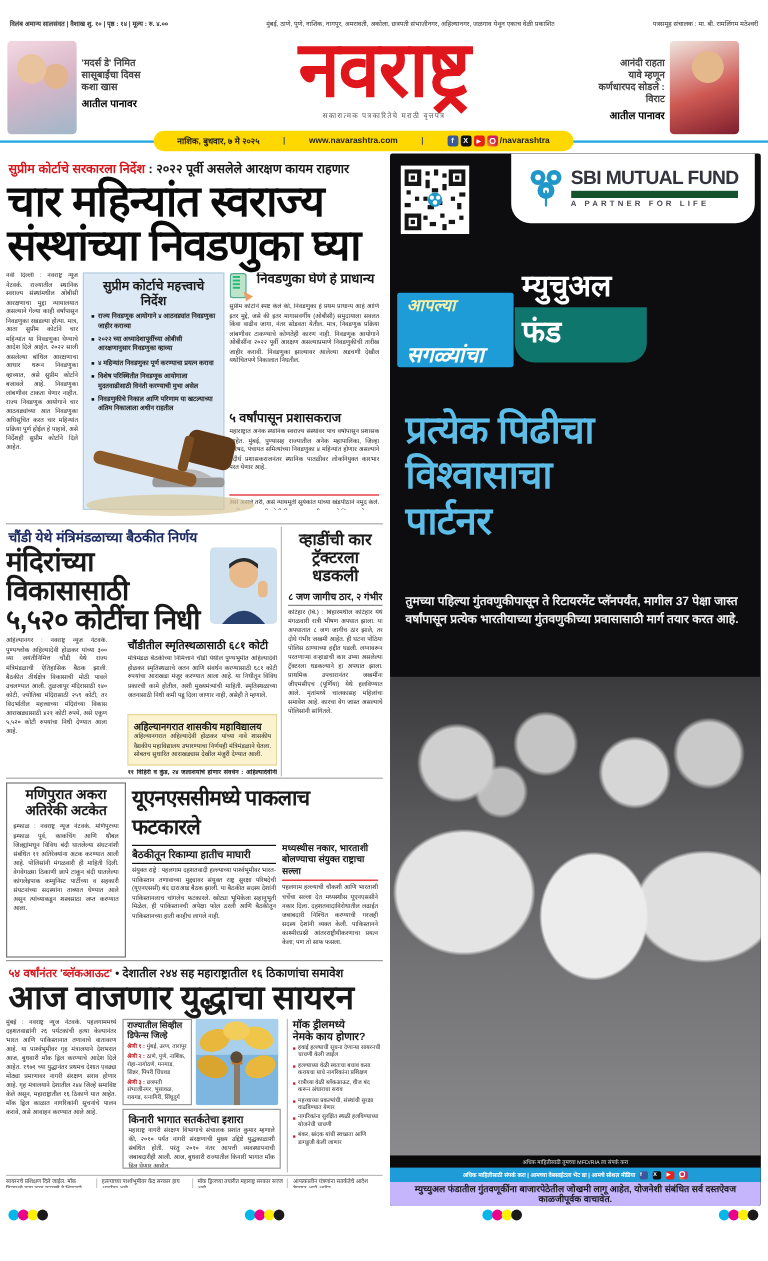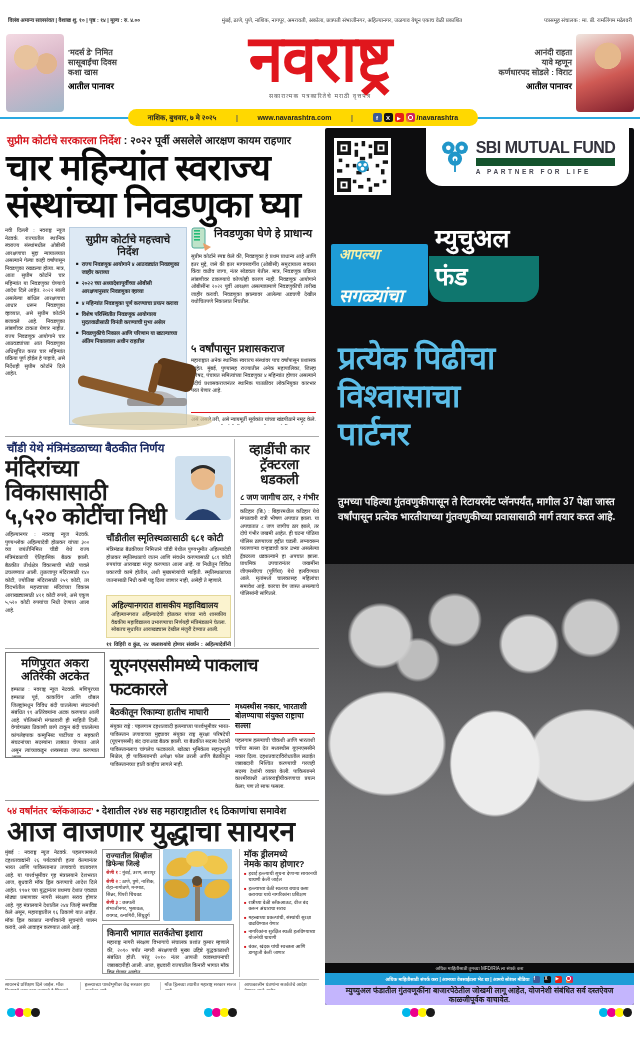--- a/index.html
+++ b/index.html
@@ -16,21 +16,21 @@
   .header { position:absolute; top:28px; left:0; right:0; height:88px; display:flex; align-items:flex-start; }
   .promo { width:150px; padding:6px 4px 0 6px; display:flex; gap:4px; }
   .promo-photo { width:58px; height:78px; border-radius:4px; flex:none;
      background:radial-gradient(circle at 35% 30%, #e8c39d 0 18%, transparent 19%),
                 radial-gradient(circle at 70% 38%, #e2b58e 0 16%, transparent 17%),
                 linear-gradient(160deg,#f3d9e2 0%,#d9b6c8 45%,#9fb7c9 100%); }
   .promo-photo.virat { background:radial-gradient(circle at 55% 28%, #e5b88c 0 20%, transparent 21%),
                 linear-gradient(160deg,#f0e6e0 0%,#cf5a54 55%,#7e1e2c 100%); }
   .promo-text { font-size:8px; font-weight:bold; color:#444; line-height:1.25; padding-top:14px; }
   .promo-text .cta { color:#000; font-weight:800; margin-top:3px; font-size:8.5px; }
-  .promo.right { justify-content:flex-end; text-align:right; padding-right:6px; }
+  .promo.right { justify-content:flex-end; text-align:right; padding-right:24px; }
   .masthead { flex:1; text-align:center; }
   .masthead-title { font-size:62px; line-height:1.0; font-weight:900; color:#e0161d; letter-spacing:-1px; transform:scaleY(1.05); }
   .masthead-tag { font-size:6px; color:#555; margin-top:2px; letter-spacing:1px; }
 
   
   .datebar-row { position:absolute; top:109px; left:0; right:0; height:18px; }
   .datebar-row .blueline { position:absolute; top:8px; left:0; right:0; height:2px; background:#2aa9e1; }
   .datebar { position:absolute; left:128px; top:0; width:350px; height:17px; background:#ffd800; border-radius:9px;
      display:flex; align-items:center; justify-content:space-around; font-size:7px; font-weight:bold; color:#222; padding:0 10px; }
   .datebar .sep { color:#555; }
@@ -78,21 +78,21 @@
   .t-c1 { width:88px; height:138px; overflow:hidden; }
   .t-c2 { width:130px; height:138px; overflow:hidden; }
   .t-sub { font-size:9px; font-weight:900; margin-bottom:2px; }
   .ybox { background:#fbf3cf; border:1px solid #e4d89a; padding:3px 4px; margin:3px 0; }
   .ybox h4 { font-size:8px; font-weight:700; margin-bottom:1px; }
   .acc-head { font-size:13.5px; font-weight:900; text-align:center; line-height:1.1; margin-top:4px; }
   .acc-sub { font-size:8px; font-weight:800; text-align:center; margin:3px 0; border-bottom:1px solid #888; padding-bottom:2px; }
 
   
   .row3 { display:flex; gap:5px; height:152px; overflow:hidden; padding-top:3px; }
-  .manipur { width:100px; border:1px solid #777; padding:4px 5px; height:106px; overflow:hidden; }
+  .manipur { width:100px; border:1px solid #777; padding:4px 5px; height:146px; overflow:hidden; }
   .manipur h3 { font-size:11.5px; font-weight:900; text-align:center; line-height:1.15; margin-bottom:3px; }
   .unsc { flex:1; }
   .unsc h2 { font-size:17.5px; font-weight:900; letter-spacing:-0.5px; margin-bottom:2px; }
   .unsc-cols { display:flex; gap:5px; }
   .unsc-c1 { width:120px; height:118px; overflow:hidden; }
   .unsc-c2 { width:80px; height:118px; overflow:hidden; }
   .inset { border-top:1.5px solid #111; border-bottom:1.5px solid #111; padding:2px 0; margin:2px 0 3px; font-size:8.5px; font-weight:900; line-height:1.2; }
   .unsc-sub { font-size:7.6px; font-weight:900; line-height:1.25; margin-bottom:2px; }
 
   
@@ -118,21 +118,21 @@
   .snips { display:flex; gap:4px; margin-top:2px; border-top:1px solid #bbb; padding-top:2px; }
   .snip { flex:1; font-size:4.6px; line-height:1.3; color:#333; border-right:1px solid #ccc; padding-right:3px; }
   .snip:last-child { border-right:none; }
 
   
   .ad { width:309px; height:877px; position:relative; background:#0d0d0f; overflow:hidden; border-radius:2px; }
   .qr { position:absolute; top:10px; left:9px; width:57px; height:57px; background:#fff; padding:3px; }
   .sbi-box { position:absolute; top:0; right:5px; width:203px; height:58px; background:#fff; border-radius:0 0 16px 16px;
      display:flex; align-items:center; justify-content:center; gap:6px; }
   .sbi-logo { width:30px; height:36px; }
-  .sbi-text .l1 { font-size:16px; font-weight:900; color:#33333d; letter-spacing:-0.5px; border-bottom:8px solid #14532d; padding-bottom:1px; }
+  .sbi-text .l1 { font-size:16px; font-weight:900; color:#33333d; letter-spacing:-0.5px; border-bottom:6px solid #14532d; padding-bottom:1px; }
   .sbi-text .l2 { font-size:6.5px; letter-spacing:2.6px; color:#4a4a55; margin-top:2px; font-weight:bold; }
   .hand-label { position:absolute; top:116px; left:6px; width:97px; height:62px; background:#1e9cd7; border-radius:2px;
      display:flex; flex-direction:column; justify-content:center; padding-left:8px; }
   .hand-label .h1 { font-style:italic; font-weight:800; font-size:14px; color:#f6f0a8; }
   .hand-label .h2 { font-style:italic; font-weight:800; font-size:18px; color:#fdfdf4;margin-top:20px; }
   .mf-wrap { position:absolute; top:92px; left:104px; width:110px; }
   .mf-l1 { font-size:25px; font-weight:900; color:#fff; padding-left:6px; }
   .mf-panel { background:#0f766e; border-radius:0 0 16px 16px; padding:2px 6px 10px; margin-top:2px; }
   .mf-l2 { font-size:25px; font-weight:900; color:#fff; }
   .ad-headline { position:absolute; top:212px; left:13px; width:290px; font-size:32px; font-weight:900; line-height:1.18; color:#5cbde8; letter-spacing:-0.5px; }

